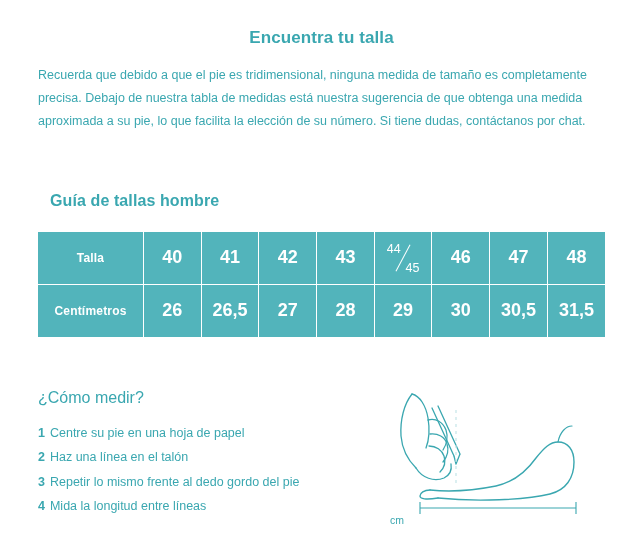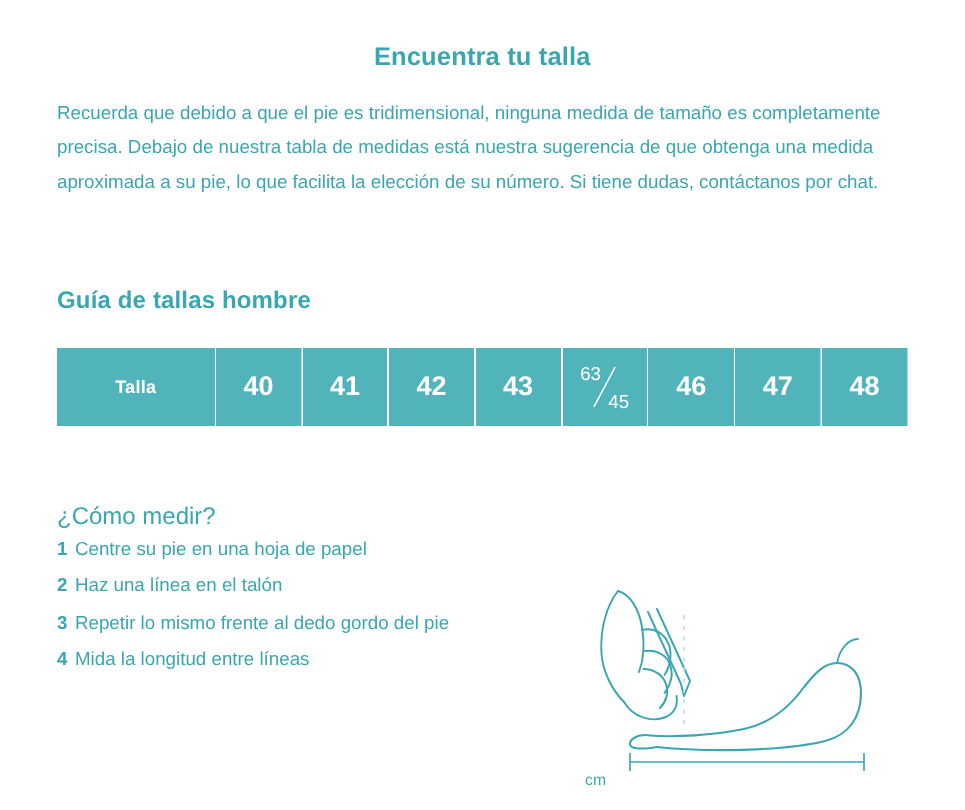--- a/index.html
+++ b/index.html
@@ -34,21 +34,21 @@
     margin-top: 16px;
     font-size: 12.5px;
     line-height: 1.85;
     color: #3aa7b0;
     max-width: 560px;
   }
   h2.sub-title {
     font-size: 16px;
     font-weight: bold;
     color: #3aa7b0;
-    margin: 0;
+    margin: 12px;
     padding-top: 46px;
     letter-spacing: 0.1px;
   }
   
   .size-table {
     margin-top: 22px;
     border-collapse: collapse;
     width: 567px;
     table-layout: fixed;
     padding-left: 36px;
@@ -108,21 +108,21 @@
   }
   
   h2.measure-title {
     font-size: 16px;
     font-weight: normal;
     color: #3aa7b0;
     margin: 0;
     padding-top: 52px;
   }
   .steps {
-    margin-top: 0;
+    margin-top: 14px;
     font-size: 12.5px;
     line-height: 1.95;
     color: #3aa7b0;
   }
   .step {
     white-space: nowrap;
   }
   .step-num {
     font-weight: bold;
     margin-right: 5px;
@@ -159,29 +159,40 @@
   <table class="size-table">
     <tbody>
       <tr>
         <td class="label-cell">Talla</td>
         <td class="value-cell">40</td>
         <td class="value-cell">41</td>
         <td class="value-cell">42</td>
         <td class="value-cell">43</td>
         <td class="split-cell">
           <div class="split-inner">
-            <span class="top">63</span>
+            <span class="top">44</span>
             <span class="slash"></span>
             <span class="bottom">45</span>
           </div>
         </td>
         <td class="value-cell">46</td>
         <td class="value-cell">47</td>
         <td class="value-cell">48</td>
       </tr>
+      <tr>
+        <td class="label-cell">Centímetros</td>
+        <td class="value-cell">26</td>
+        <td class="value-cell">26,5</td>
+        <td class="value-cell">27</td>
+        <td class="value-cell">28</td>
+        <td class="value-cell">29</td>
+        <td class="value-cell">30</td>
+        <td class="value-cell">30,5</td>
+        <td class="value-cell">31,5</td>
+      </tr>
     </tbody>
   </table>
 
   <h2 class="measure-title">¿Cómo medir?</h2>
 
   <div class="steps">
     <div class="step">
       <span class="step-num">1</span><span>Centre su pie en una hoja de papel</span>
     </div>
     <div class="step">

